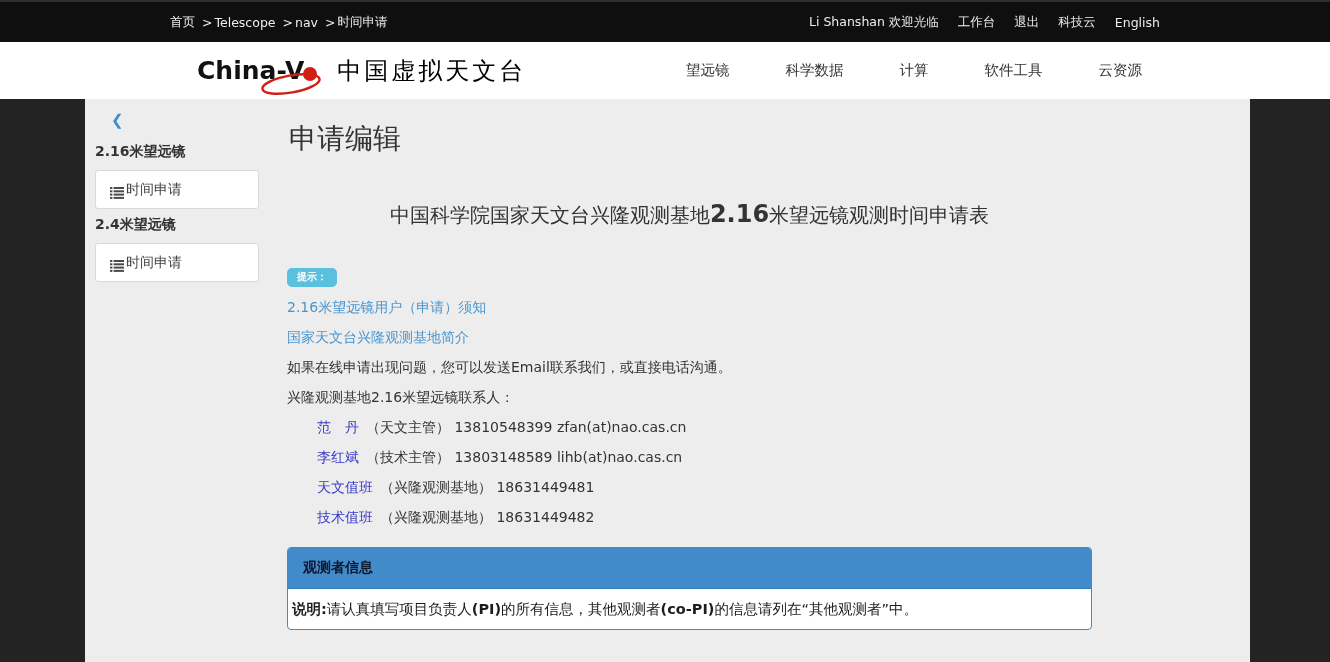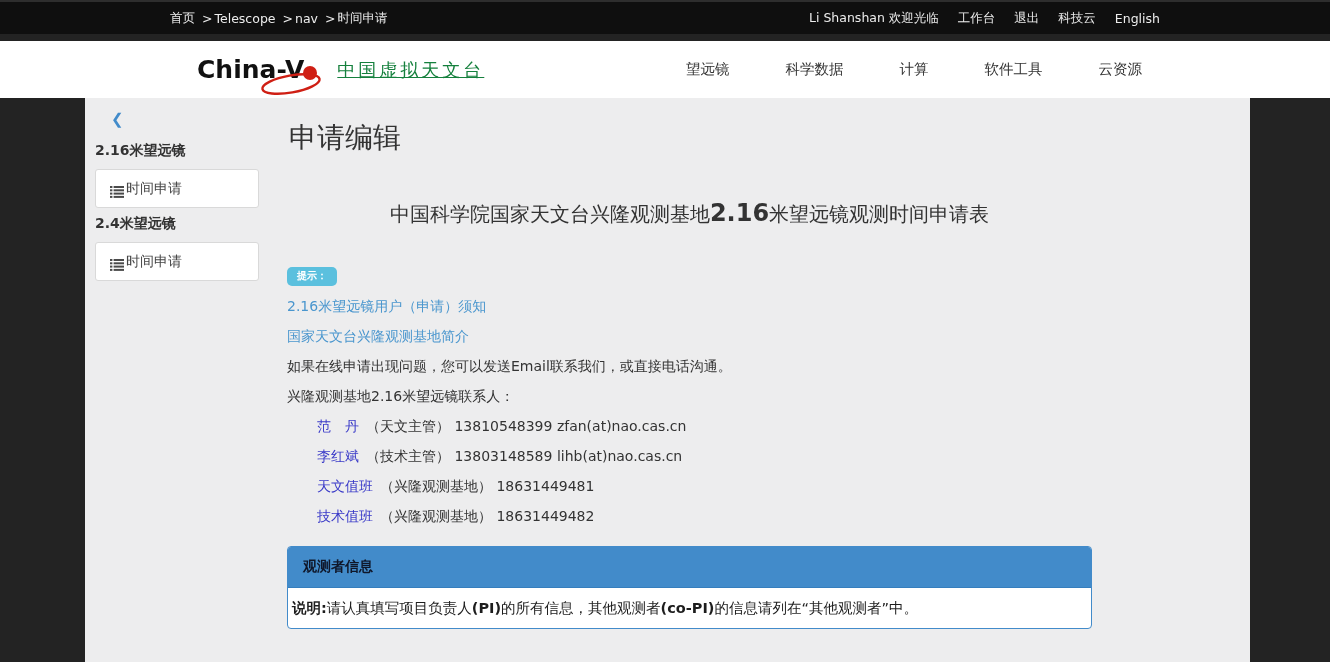--- a/index.html
+++ b/index.html
@@ -6,54 +6,53 @@
   html,body { margin:0; padding:0; }
   body {
     width:1330px; height:662px; overflow:hidden;
     background:#232323;
     font-family:"DejaVu Sans","Liberation Sans",sans-serif;
     -webkit-font-smoothing:antialiased;
   }
   a { text-decoration:none; cursor:pointer; }
 
   
-  .topbar { height:34px; background:#0f0f0f; border-top:2px solid #2e2e2e; }
+  .topbar { height:42px; background:#0f0f0f; border-top:2px solid #2e2e2e; }
   .topbar-inner {
     width:990px; margin:0 auto; height:100%;
     display:flex; justify-content:space-between; align-items:center;
     font-size:12.5px; color:#ededed;
   }
   .crumbs { display:flex; align-items:center; }
   .crumb-item { color:#ededed; }
   .crumb-sep { margin:0 2px 0 7px; color:#ededed; }
   .topbar-right { display:flex; align-items:center; gap:19px; }
   .topbar-right .welcome { color:#ededed; }
   .topbar-link { color:#ededed; }
 
   
-  .header { height:57px; background:#ffffff;margin-top:7px; }
+  .header { height:57px; background:#ffffff; }
   .header-inner {
     width:990px; margin:0 auto; height:100%;
     display:flex; align-items:center; justify-content:space-between;
     padding-left:27px;
   }
   .logo { display:flex; align-items:center; position:relative; cursor:pointer; }
   .logo-en {
     font-size:25px; font-weight:800; color:#111; letter-spacing:0;
     font-family:"DejaVu Sans","Liberation Sans",sans-serif;
   }
   .logo-o {
     width:14px; height:14px; border-radius:50%;
     background:#cf1f14; display:inline-block; margin:6px 0 0 -1px;
   }
   .logo-swoosh { position:absolute; left:63px; top:16px; pointer-events:none; }
   .logo-cn {
-    margin-left:20px; font-size:18px; letter-spacing:3px; color:#15803d;
+    margin-left:20px; font-size:24px; letter-spacing:3px; color:#000000;
     font-family:"DejaVu Serif","Liberation Serif",serif;
-    text-decoration:underline;
   }
   .nav { display:flex; gap:56px; padding-right:18px; }
   .nav-item { font-size:14.5px; color:#333; }
 
   
   .page { height:575px; background:#232323; }
   .page-inner {
     width:1165px; height:100%; margin-left:85px;
     background:#ededee; display:flex;
   }

